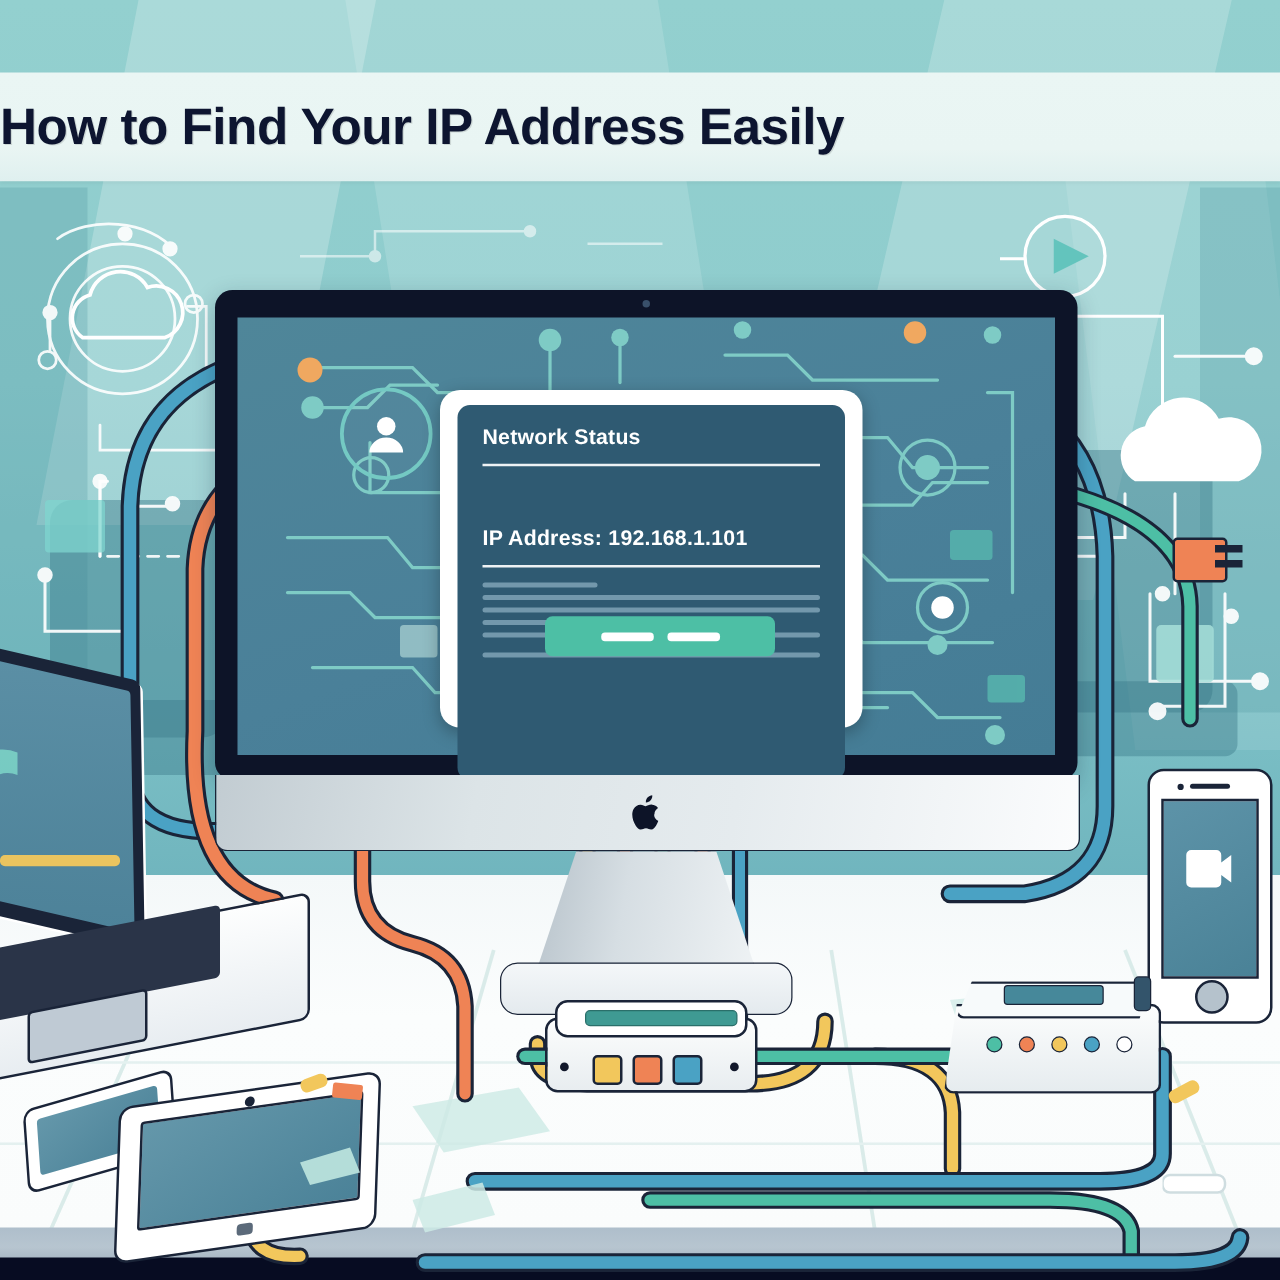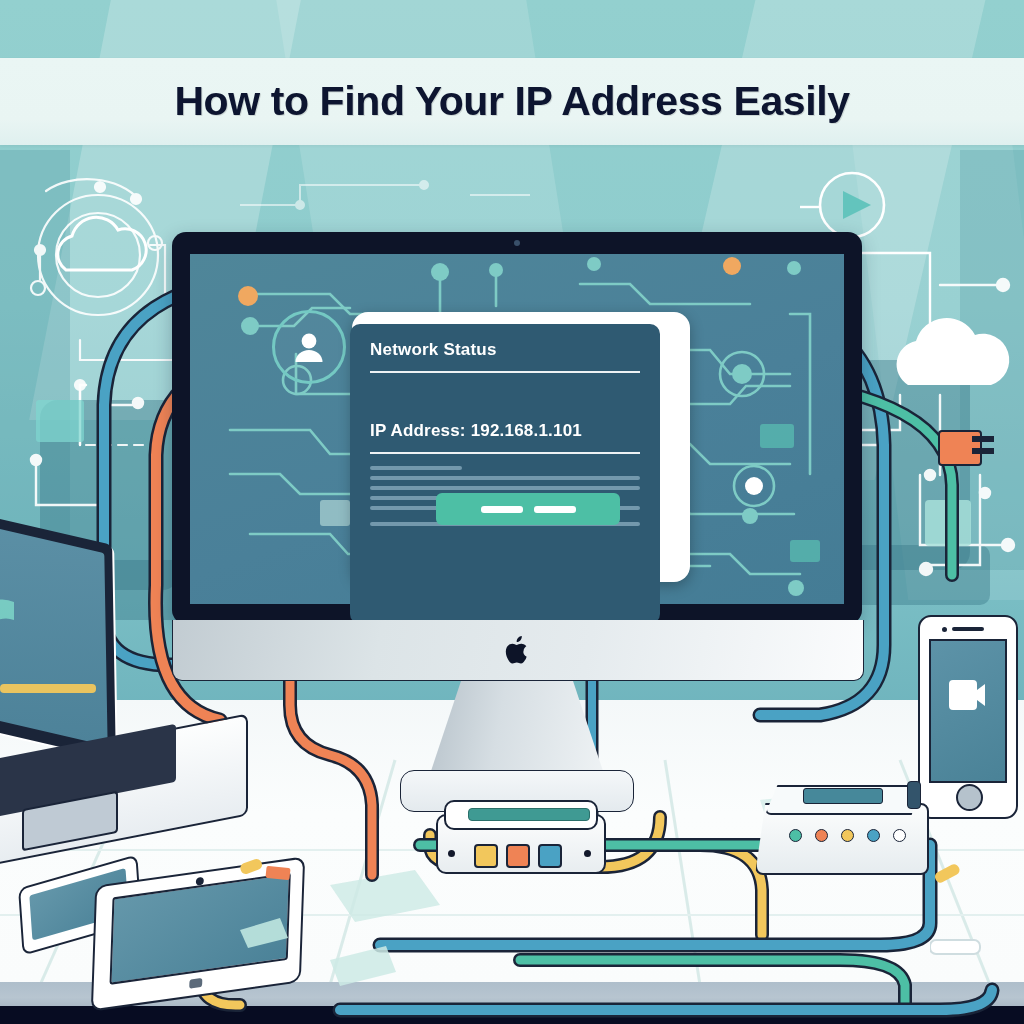--- a/index.html
+++ b/index.html
@@ -26,21 +26,21 @@
   .chair{position:absolute;background:rgba(58,120,135,.42);border-radius:18px;}
   .chair-a{left:40px;top:400px;width:140px;height:190px;}
   .chair-a2{left:20px;top:560px;width:180px;height:60px;border-radius:10px;}
   .chair-b{left:820px;top:360px;width:150px;height:210px;}
   .chair-b2{left:800px;top:545px;width:190px;height:60px;border-radius:10px;}
   .chair-c{left:560px;top:420px;width:120px;height:150px;background:rgba(58,120,135,.25);}
 
   
   .title-band{position:absolute;left:0;top:58px;width:1024px;height:87px;
     background:linear-gradient(180deg,#eaf6f4 0%,#e9f5f3 70%,#dff0ef 100%);
-    display:flex;align-items:center;justify-content:center;
+    display:flex;align-items:center;justify-content:flex-start;
     box-shadow:0 1px 3px rgba(0,0,0,.05);}
   .title-text{font-size:41px;font-weight:bold;color:#0d1530;letter-spacing:-.4px;
     text-shadow:1px 1px 0 rgba(0,0,0,.12);white-space:nowrap;}
 
   
   .deco{position:absolute;left:0;top:145px;width:1024px;height:720px;pointer-events:none;}
 
   
   .desk-top{position:absolute;left:0;top:700px;width:1024px;height:285px;
     background:linear-gradient(180deg,#f4f8f9 0%,#fbfdfd 40%,#fafcfc 100%);}
@@ -67,21 +67,21 @@
     background:linear-gradient(100deg,#b8c3cb 0%,#d6dee3 40%,#eef2f4 100%);
     border:1.5px solid #1a2438;
     clip-path:polygon(18% 0%,82% 0%,100% 100%,0% 100%);}
   .stand-base{position:absolute;left:400px;top:770px;width:232px;height:40px;
     background:linear-gradient(180deg,#f4f7f9 0%,#e4eaee 100%);
     border:1.5px solid #1a2438;border-radius:14px;}
 
   
   .dialog-outer{position:absolute;left:352px;top:312px;width:338px;height:270px;
     background:#ffffff;border-radius:16px;box-shadow:0 4px 14px rgba(0,0,0,.28);}
-  .dialog{position:absolute;left:350px;top:324px;width:310px;height:300px;
+  .dialog{position:absolute;left:366px;top:324px;width:310px;height:300px;
     background:#2f5a72;border-radius:10px;padding:0;}
   .dlg-pad{padding:16px 20px 0 20px;}
   .dlg-title{color:#ffffff;font-size:17px;font-weight:bold;letter-spacing:.2px;}
   .dlg-rule{height:2px;background:#ffffff;opacity:.92;margin:11px 0 12px 0;}
   .dlg-ip{color:#ffffff;font-size:17px;font-weight:bold;letter-spacing:.2px;margin-top:48px;}
   .ph{background:#7fa3b6;height:4px;border-radius:2px;margin-bottom:6px;opacity:.85;}
   .btn-row{position:absolute;left:436px;top:493px;width:184px;height:32px;
     background:#4dbfa5;border-radius:6px;display:flex;align-items:center;
     justify-content:center;gap:11px;}
   .btn-bar{background:#ffffff;height:7px;border-radius:3px;}

